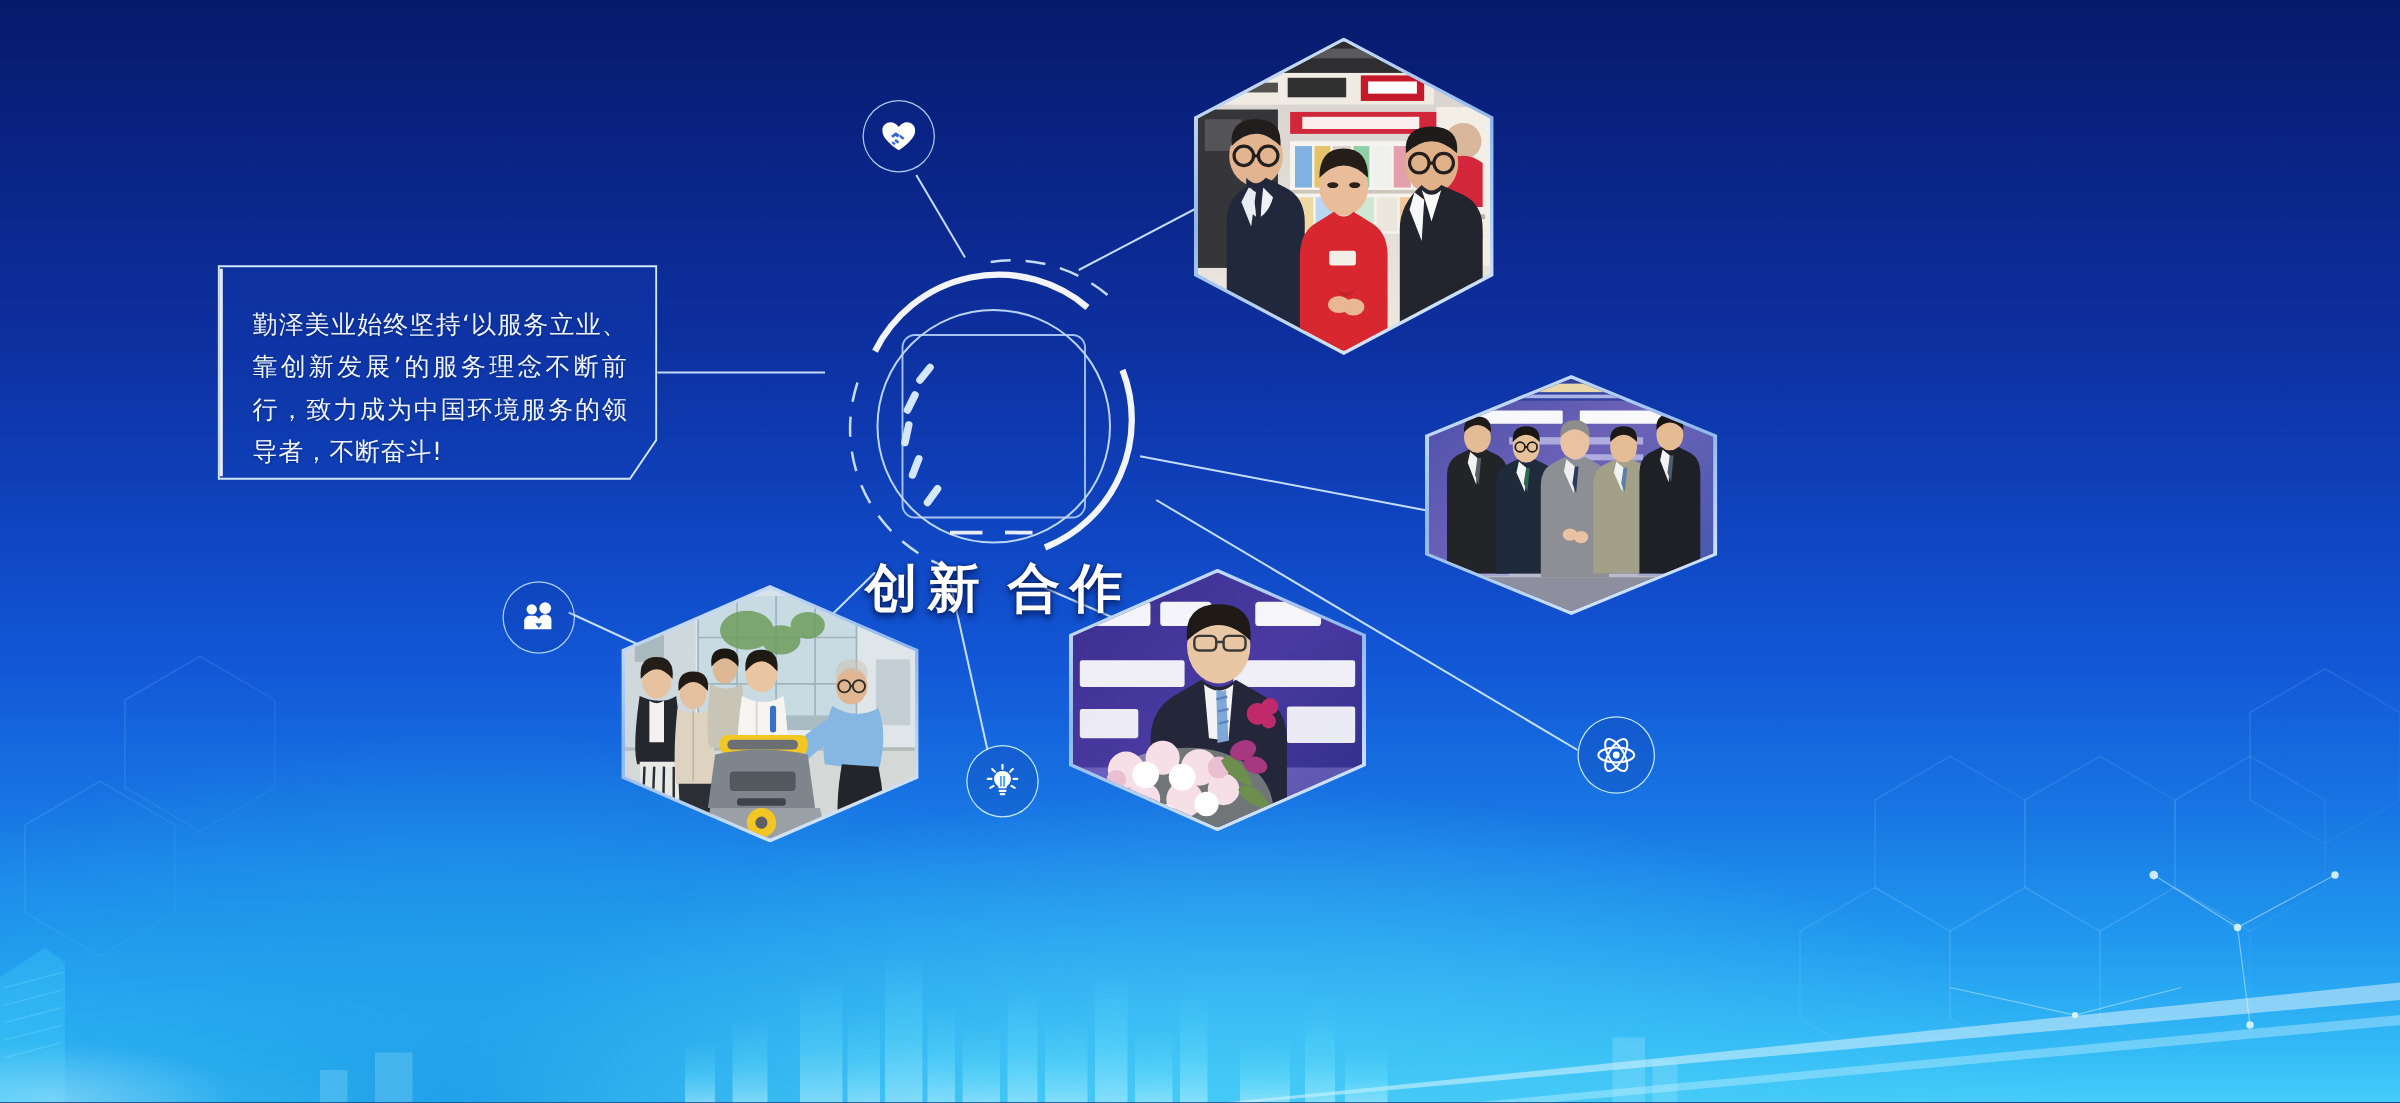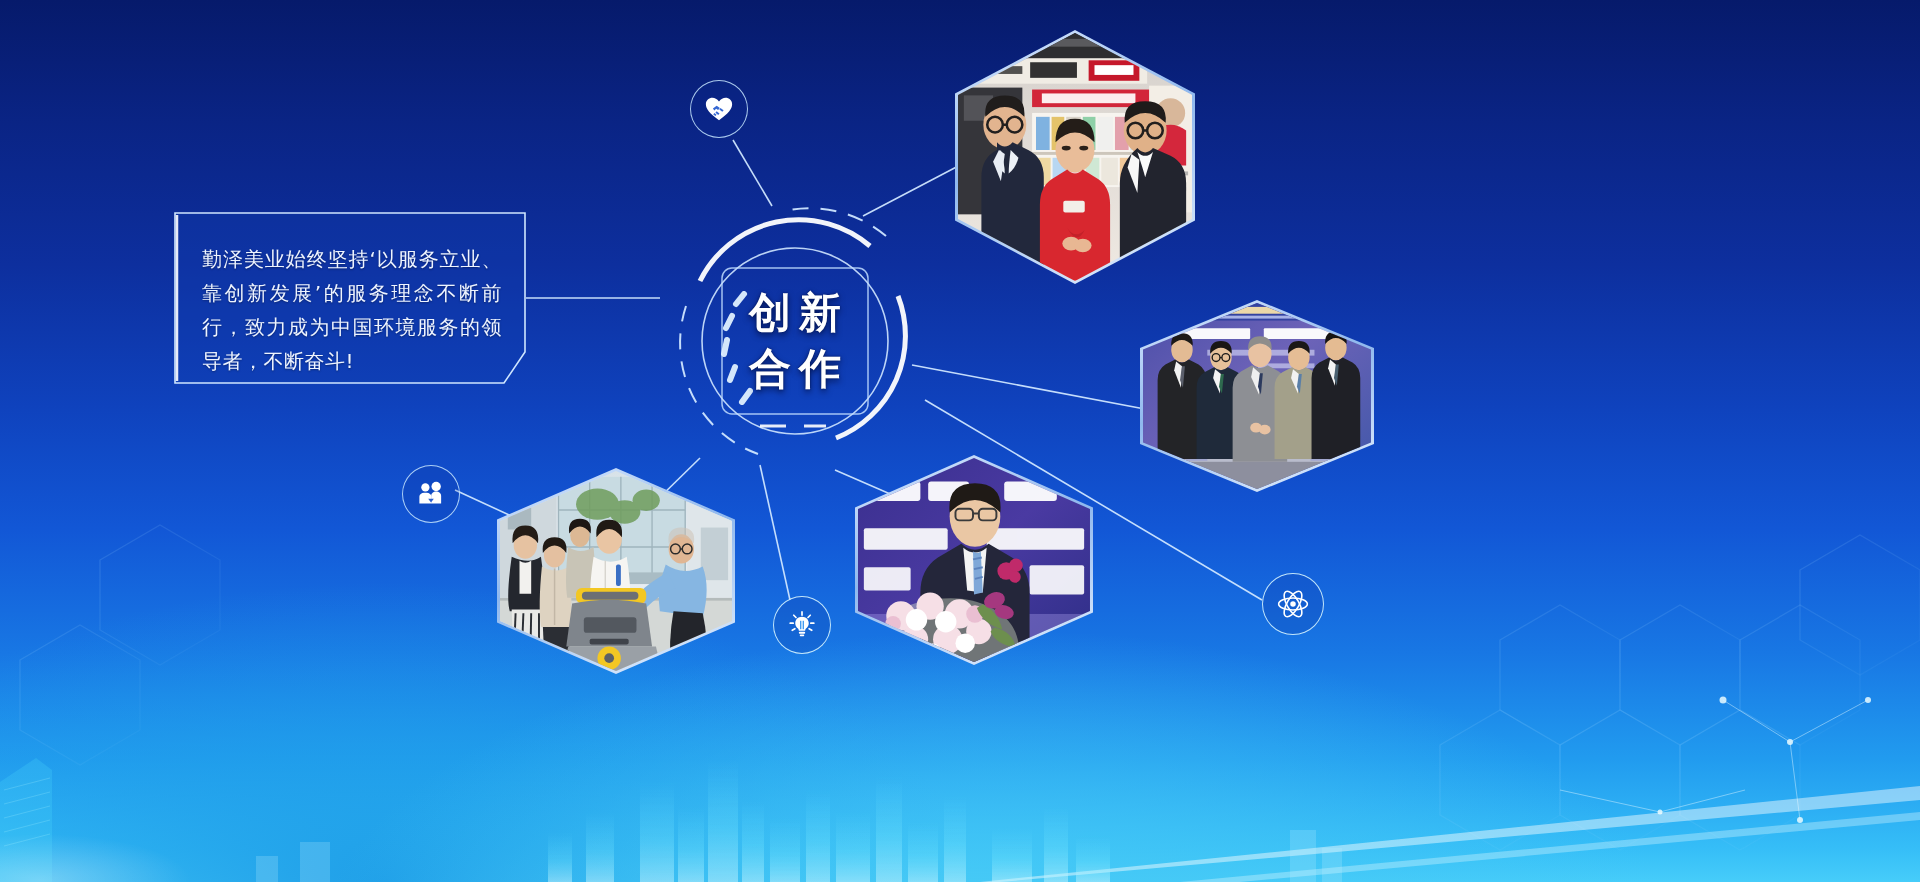--- a/index.html
+++ b/index.html
@@ -37,21 +37,21 @@
     font-family:"DejaVu Sans","Liberation Sans",sans-serif;
     text-shadow:0 1px 2px rgba(0,0,0,.35);
     white-space:pre-wrap;
   }
 
   
   .hub{position:absolute;left:640px;top:186px;width:310px;height:310px;}
   .hub svg{position:absolute;inset:0;}
   .hub-label{
     position:absolute;left:0;top:0;width:310px;height:310px;
-    display:flex;flex-direction:column;align-items:center;justify-content:center;
+    display:flex;flex-direction:row;align-items:flex-end;justify-content:center;
     gap:6px;
   }
   .hub-label span{
     color:#ffffff;font-size:42px;font-weight:bold;letter-spacing:8px;
     text-indent:8px;line-height:50px;
     font-family:"DejaVu Sans","Liberation Sans",sans-serif;
     text-shadow:0 3px 6px rgba(0,12,60,.75), 0 0 2px rgba(0,20,80,.9);
   }
 
   

